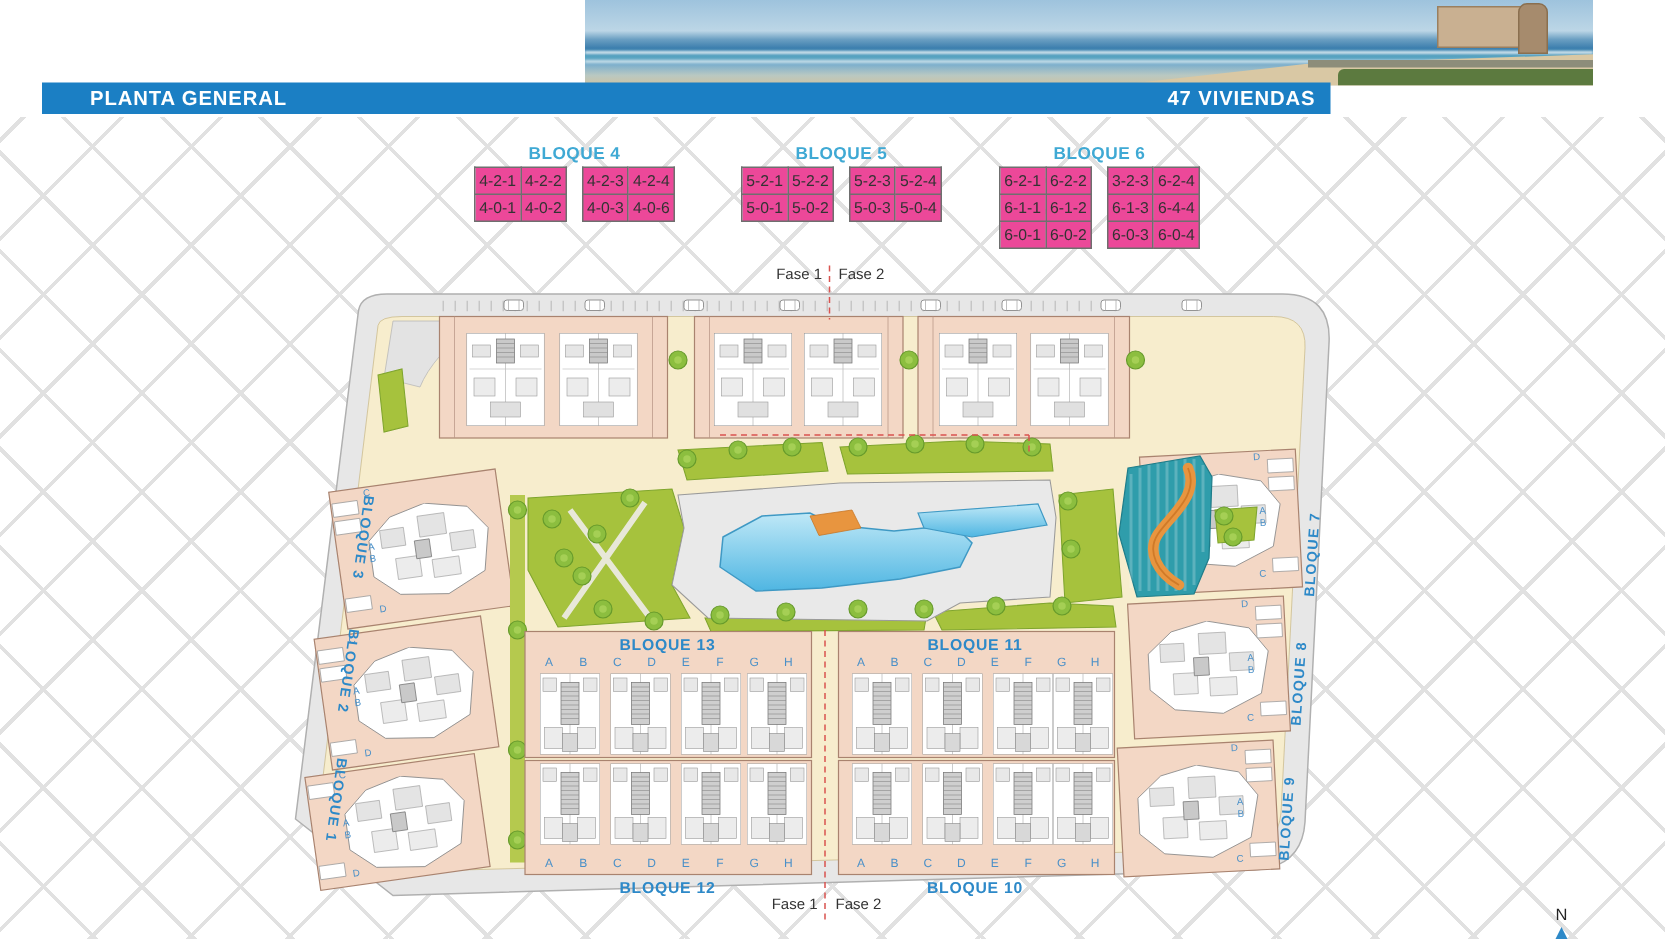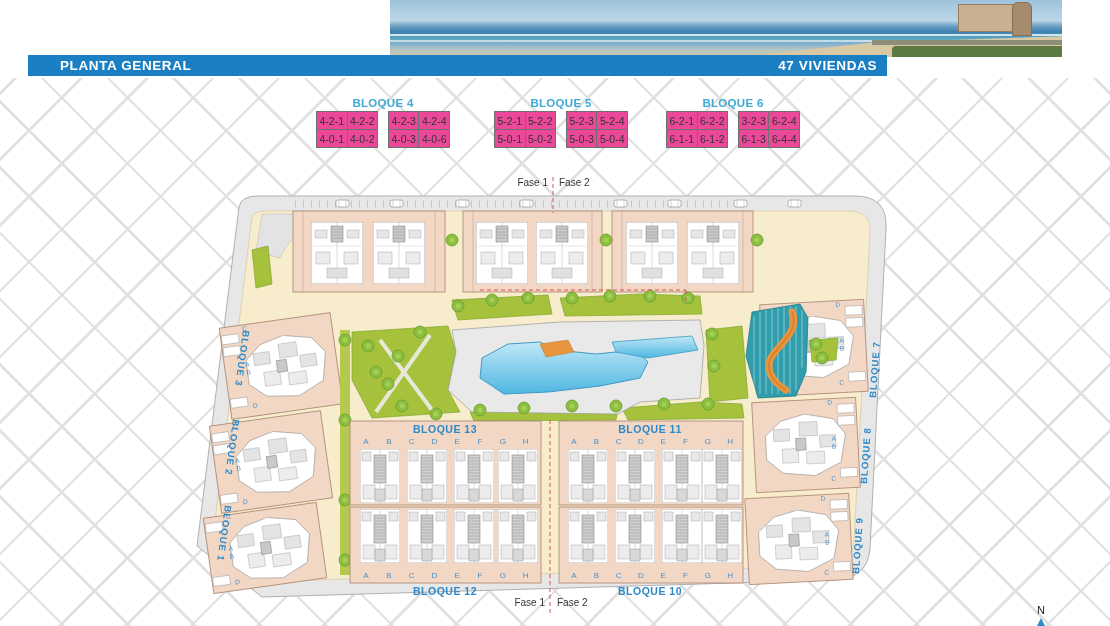--- a/index.html
+++ b/index.html
@@ -129,20 +129,27 @@
         <td class="gap"></td>
         <td>3-2-3</td>
         <td>6-2-4</td>
       </tr>
       <tr>
         <td>6-1-1</td>
         <td>6-1-2</td>
         <td class="gap"></td>
         <td>6-1-3</td>
         <td>6-4-4</td>
+      </tr>
+      <tr>
+        <td>6-0-1</td>
+        <td>6-0-2</td>
+        <td class="gap"></td>
+        <td>6-0-3</td>
+        <td>6-0-4</td>
       </tr>
     </tbody>
       </table>
   </div>
 
   <svg style="left:183px;top:174px;" width="740" height="452" viewBox="183 174 740 452">
     <defs>
       <linearGradient id="poolg" x1="0" y1="0" x2="0" y2="1">
         <stop offset="0" stop-color="#bfe8f7"></stop>
           <stop offset="1" stop-color="#4fb6e2"></stop>

